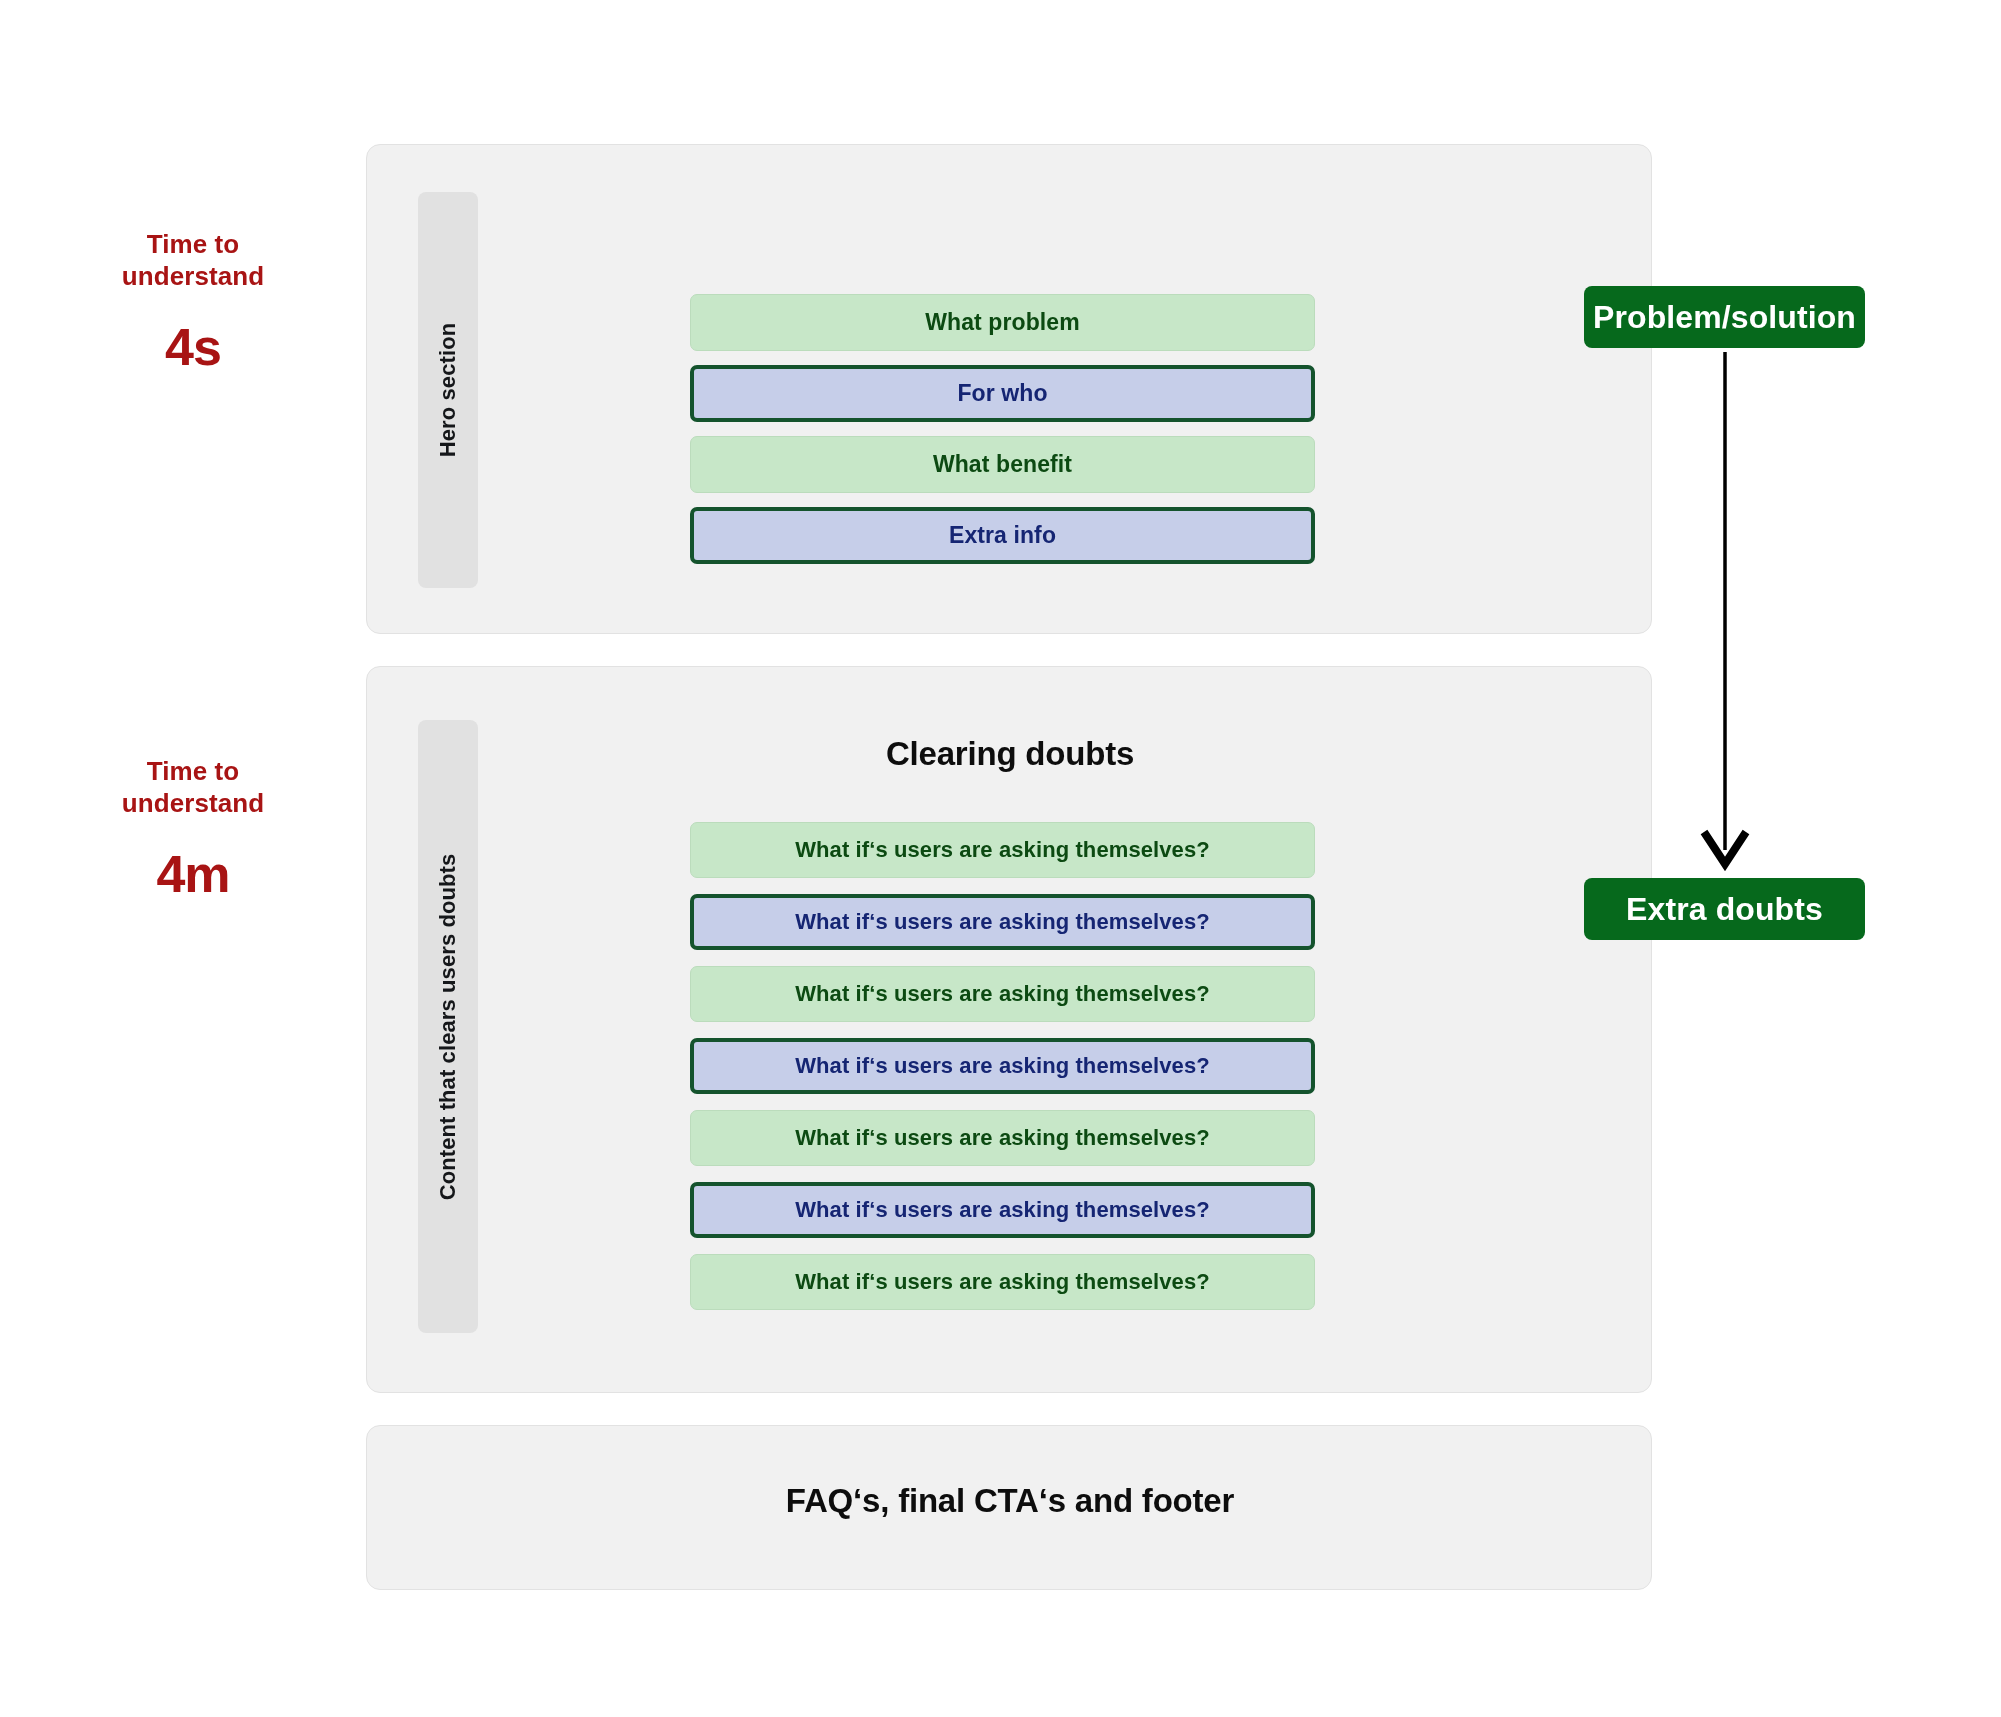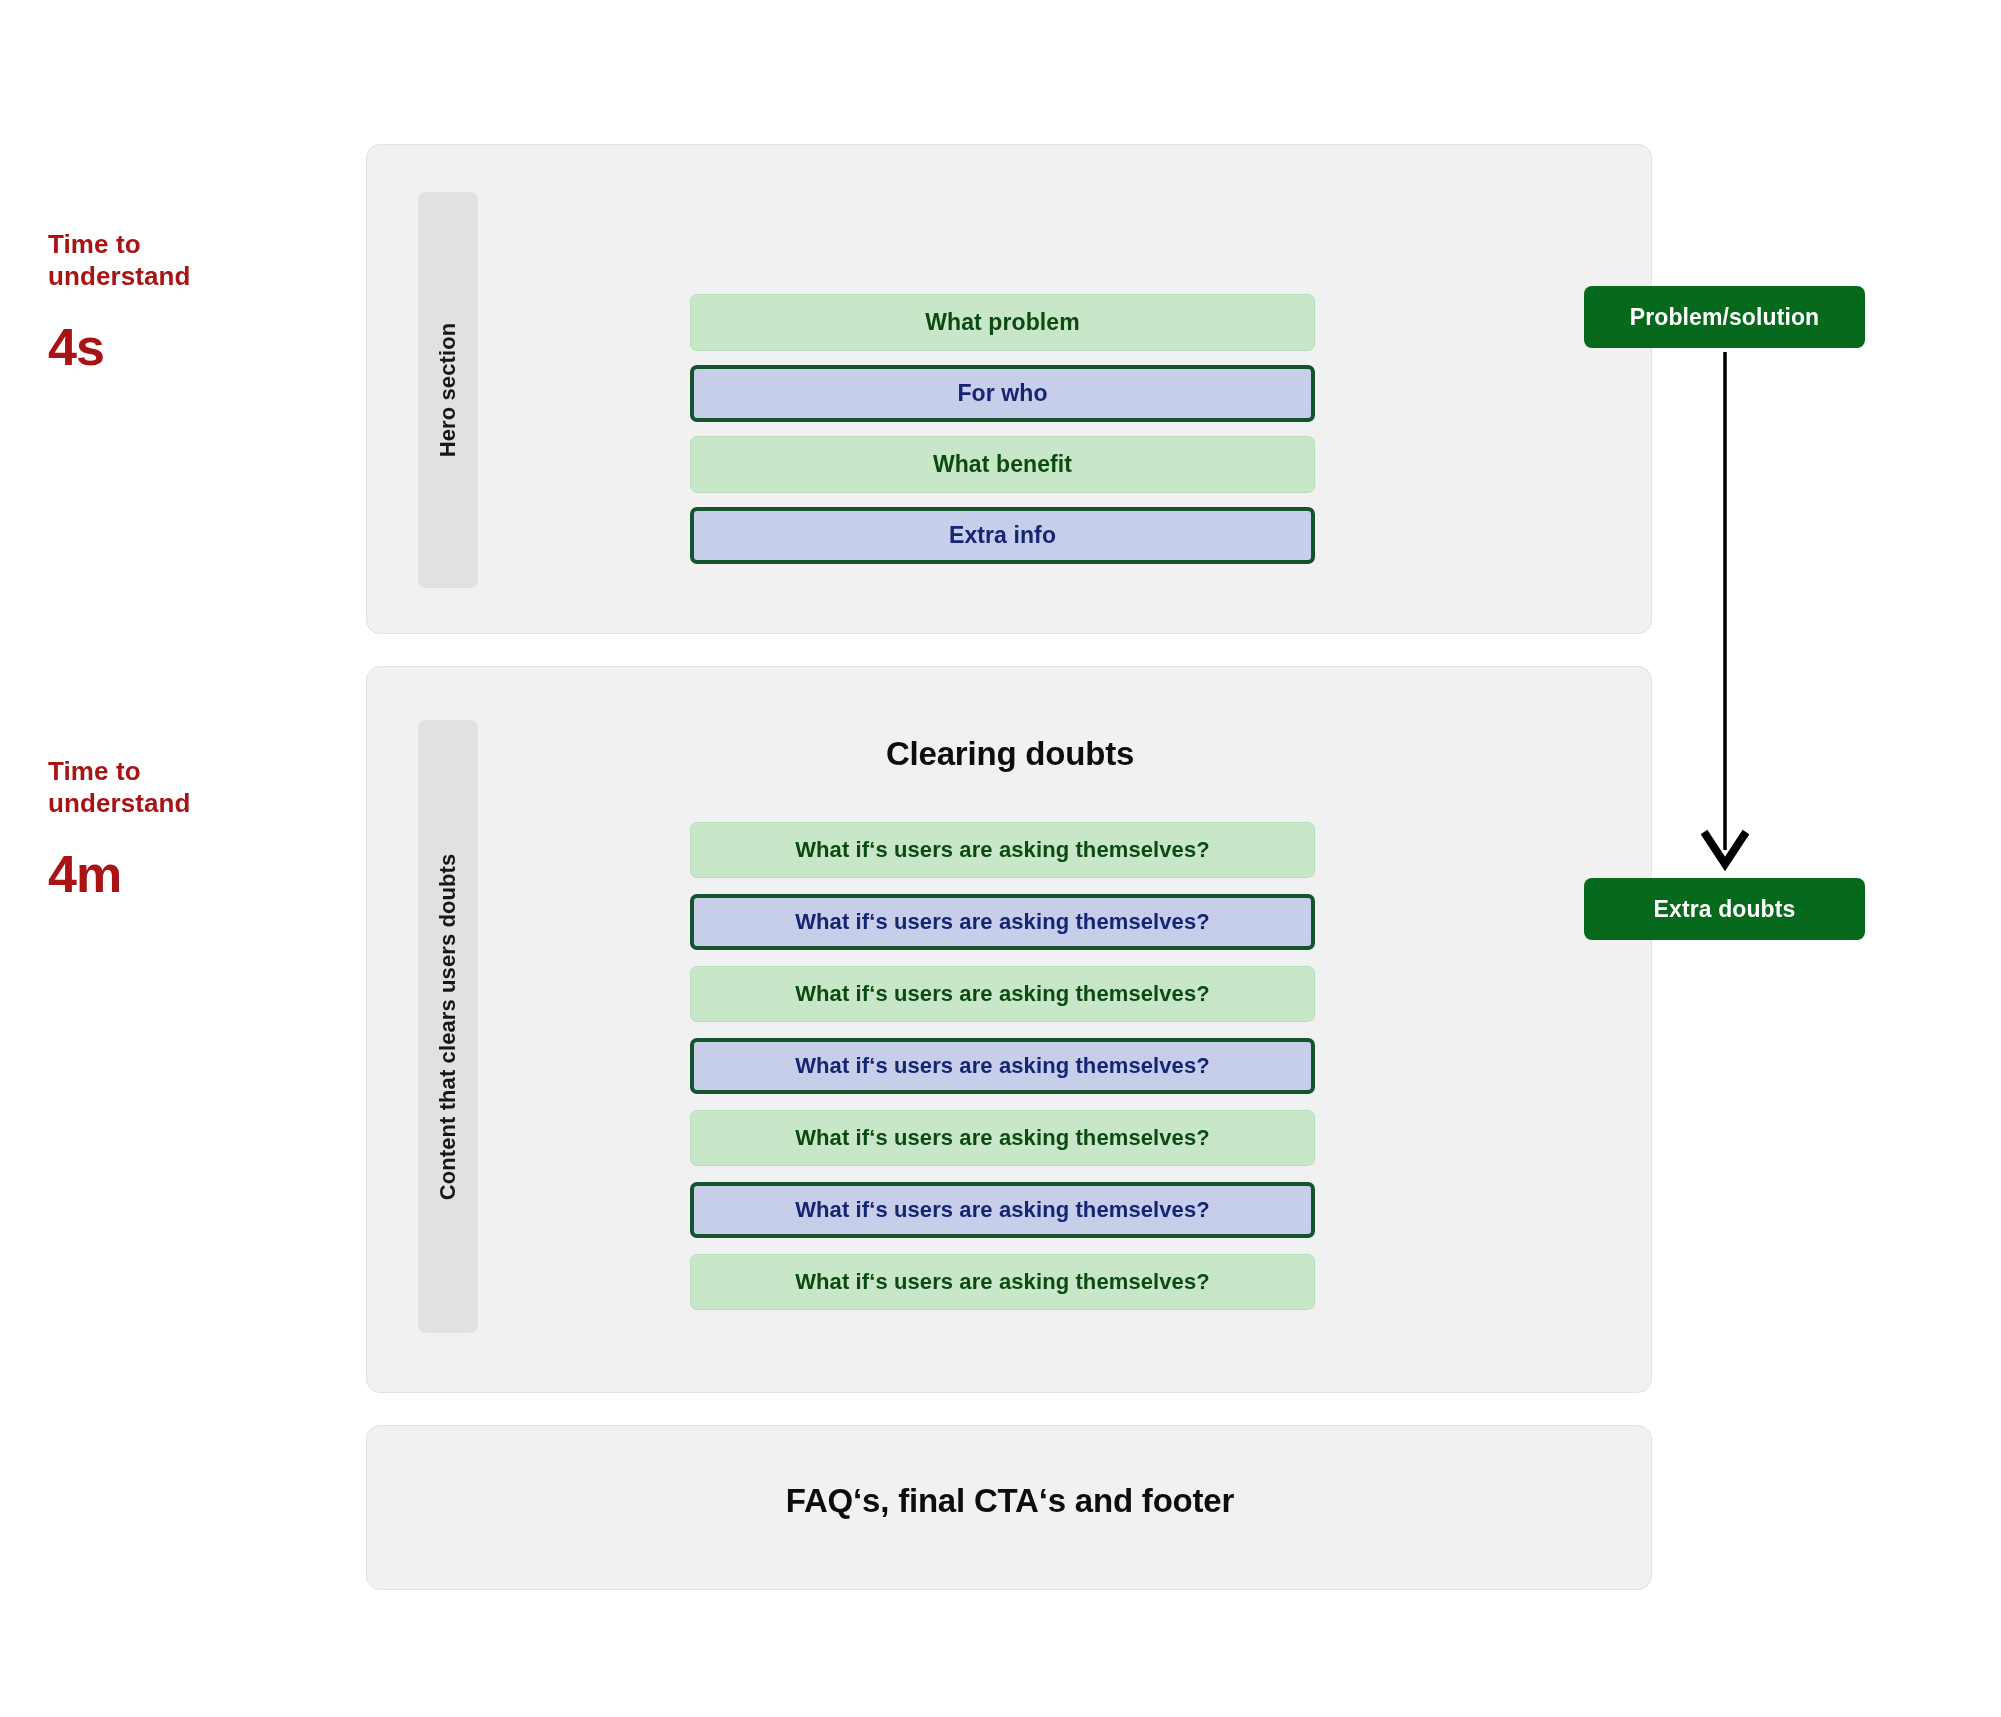--- a/index.html
+++ b/index.html
@@ -20,21 +20,21 @@
     left: 0; top: 0;
     width: 2001px;
     height: 1717px;
     overflow: hidden;
   }
 
   
   .time-marker {
     position: absolute;
     width: 290px;
-    text-align: left;
+    text-align: center;
     color: #A81414;
     font-weight: 700;
   }
   .time-marker .tm-label {
     font-size: 26px;
     line-height: 32px;
     letter-spacing: 0.1px;
     font-weight: 600;
   }
   .time-marker .tm-value {
@@ -128,21 +128,21 @@
 
   
   .flow-badge {
     position: absolute;
     background: #06691C;
     border-radius: 8px;
     display: flex;
     align-items: center;
     justify-content: center;
     color: #FFFFFF;
-    font-size: 23px;
+    font-size: 32px;
     font-weight: 700;
     letter-spacing: 0.1px;
     box-sizing: border-box;
   }
   #badge-problem { left: 1584px; top: 286px; width: 281px; height: 62px; }
   #badge-doubts  { left: 1584px; top: 878px; width: 281px; height: 62px; }
 
   
   #flow-arrow {
     position: absolute;

